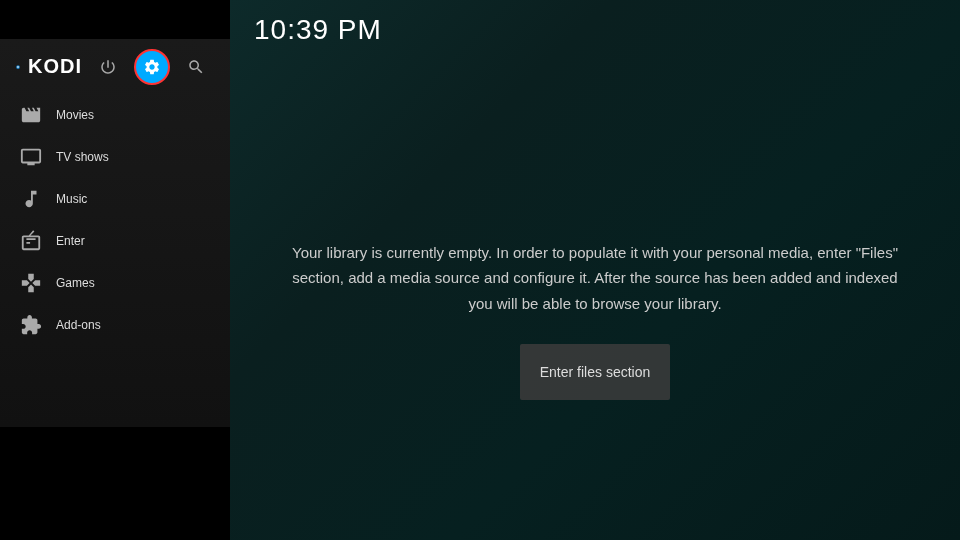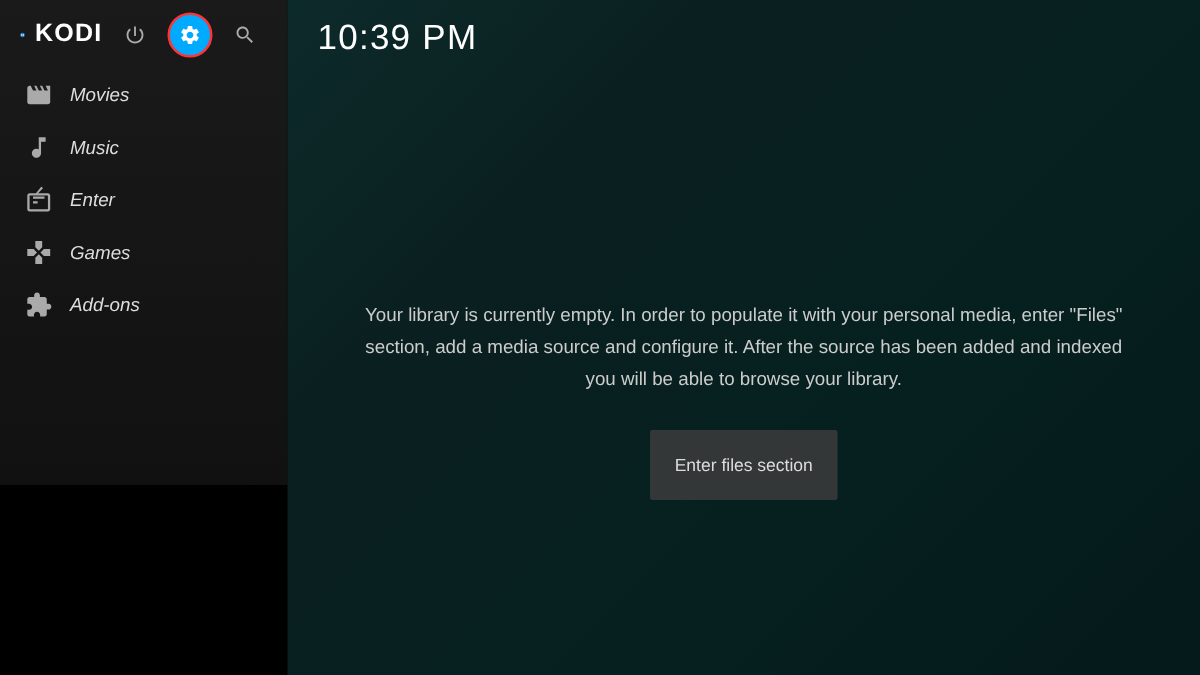--- a/index.html
+++ b/index.html
@@ -14,20 +14,21 @@
     }
 
     
     .sidebar {
       width: 230px;
       height: 388px;
       background: linear-gradient(180deg, #1a1a1a 0%, #111 100%);
       display: flex;
       flex-direction: column;
       flex-shrink: 0;
+      margin-top: 39px;
     }
 
     .sidebar-header {
       display: flex;
       align-items: center;
       padding: 12px 16px;
       gap: 8px;
       height: 55px;
     }
 
@@ -101,23 +102,22 @@
       height: 22px;
       display: flex;
       align-items: center;
       justify-content: center;
       color: #aaa;
       font-size: 18px;
       flex-shrink: 0;
     }
 
     .nav-label {
-      font-size: 15px;
+      font-size: 12px;
       color: #ddd;
-      font-style: italic;
     }
 
     
     .main-content {
       flex: 1;
       height: 540px;
       background: linear-gradient(135deg, #0d2a2a 0%, #0a1f1f 30%, #062020 60%, #051a1a 100%);
       position: relative;
       display: flex;
       flex-direction: column;
@@ -216,20 +216,28 @@
 
     <li class="nav-item">
       <span class="nav-icon">
         <svg width="22" height="22" viewBox="0 0 24 24">
             <path d="M18 4l2 4h-3l-2-4h-2l2 4h-3l-2-4H8l2 4H7L5 4H4c-1.1 0-2 .9-2 2v12c0 1.1.9 2 2 2h16c1.1 0 2-.9 2-2V4h-4z" fill="#aaa"></path>
           </svg>
       </span>
       <span class="nav-label">Movies</span>
     </li>
 
+    <li class="nav-item">
+      <span class="nav-icon">
+        <svg width="22" height="22" viewBox="0 0 24 24">
+            <path d="M21 3H3c-1.1 0-2 .9-2 2v12c0 1.1.9 2 2 2h5v2h8v-2h5c1.1 0 1.99-.9 1.99-2L23 5c0-1.1-.9-2-2-2zm0 14H3V5h18v12z" fill="#aaa"></path>
+          </svg>
+      </span>
+      <span class="nav-label">TV shows</span>
+    </li>
 
     <li class="nav-item">
       <span class="nav-icon">
         <svg width="22" height="22" viewBox="0 0 24 24">
             <path d="M12 3v10.55c-.59-.34-1.27-.55-2-.55-2.21 0-4 1.79-4 4s1.79 4 4 4 4-1.79 4-4V7h4V3h-6z" fill="#aaa"></path>
           </svg>
       </span>
       <span class="nav-label">Music</span>
     </li>
 

